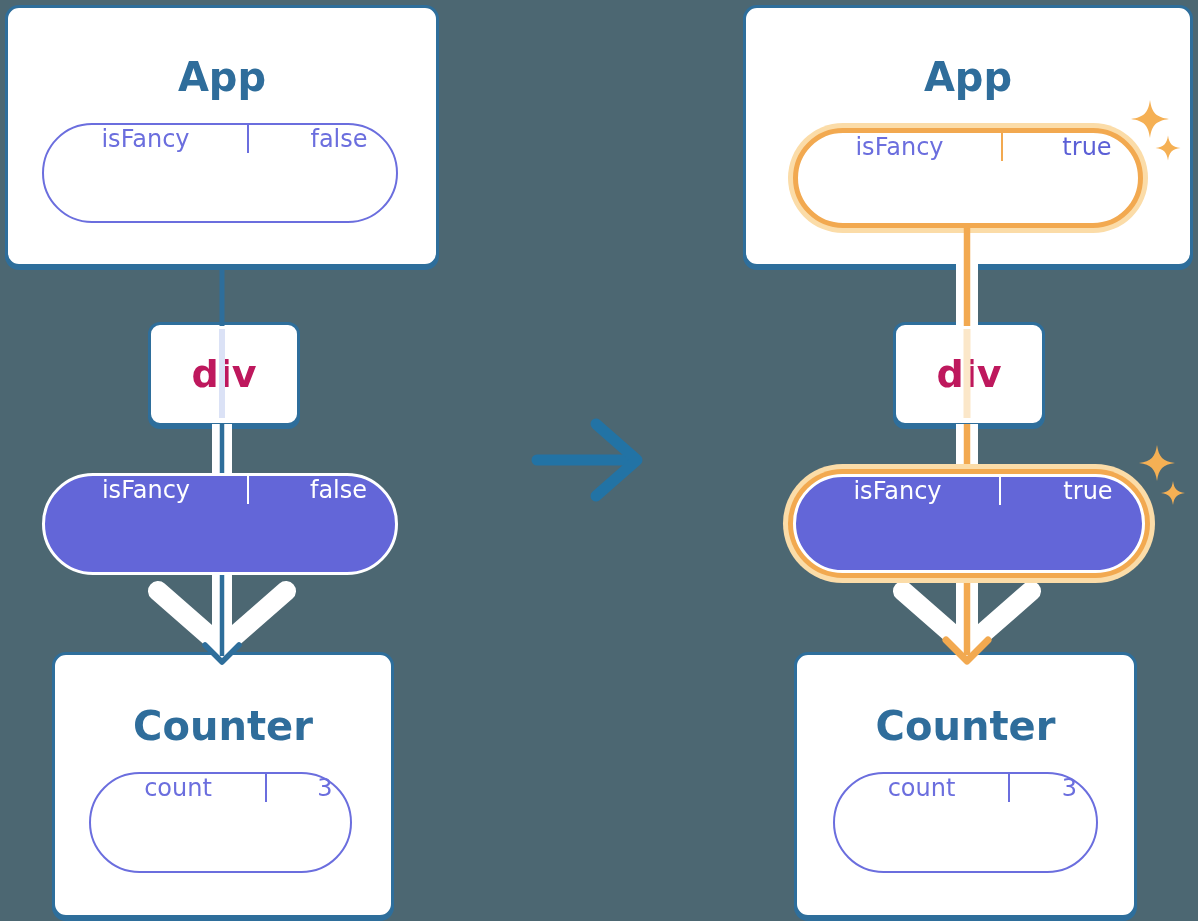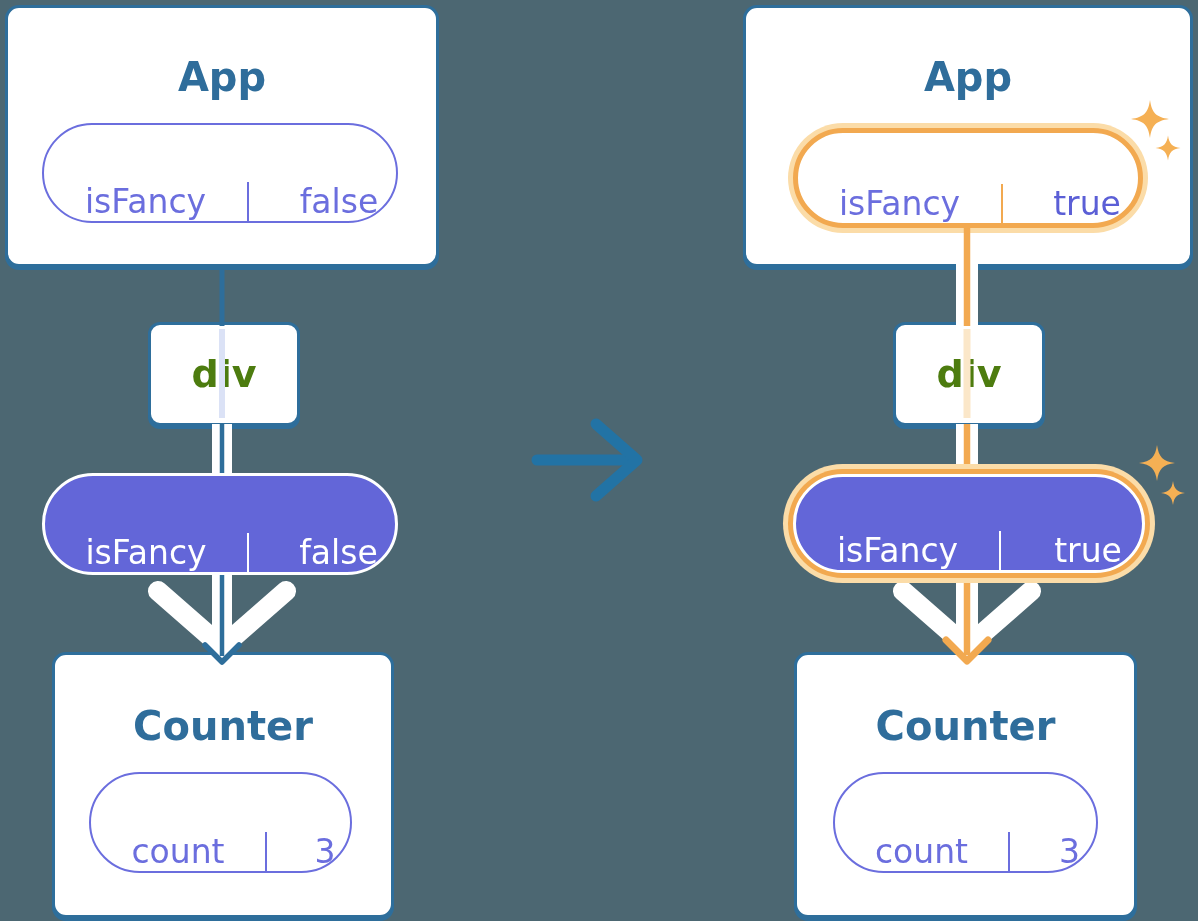--- a/index.html
+++ b/index.html
@@ -24,35 +24,35 @@
     position:absolute;left:0;right:0;
     text-align:center;
     color:#2F6D9B;
     font-size:40px;
     font-weight:600;
     z-index:10;
   }
   .box-label{
     position:absolute;inset:0;
     display:flex;align-items:center;justify-content:center;
-    color:#4d7c0f;
+    color:#be185d;
     font-size:38px;
     font-weight:600;
     z-index:10;
   }
 
   
   .pill{
     position:absolute;
     display:flex;
     border-radius:999px;
     z-index:10;
     box-sizing:border-box;
-    font-size:33px;
-    align-items:flex-end;
+    font-size:24px;
+    align-items:flex-start;
   }
   .pill-seg{
     display:flex;align-items:center;justify-content:center;
     box-sizing:border-box;
   }
   .pill-seg.value{flex:1;padding-left:33px;}
 
   .pill-outline{
     border:2.5px solid #6B6EDE;
     color:#6B6EDE;

